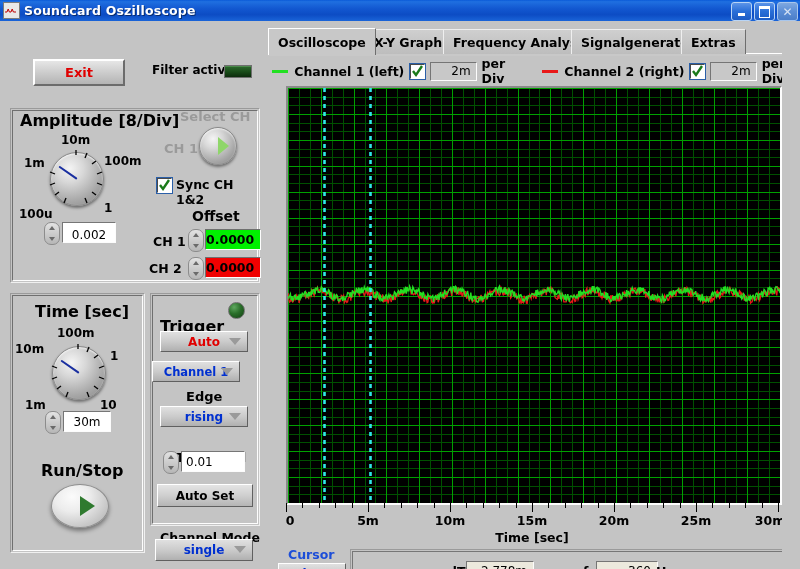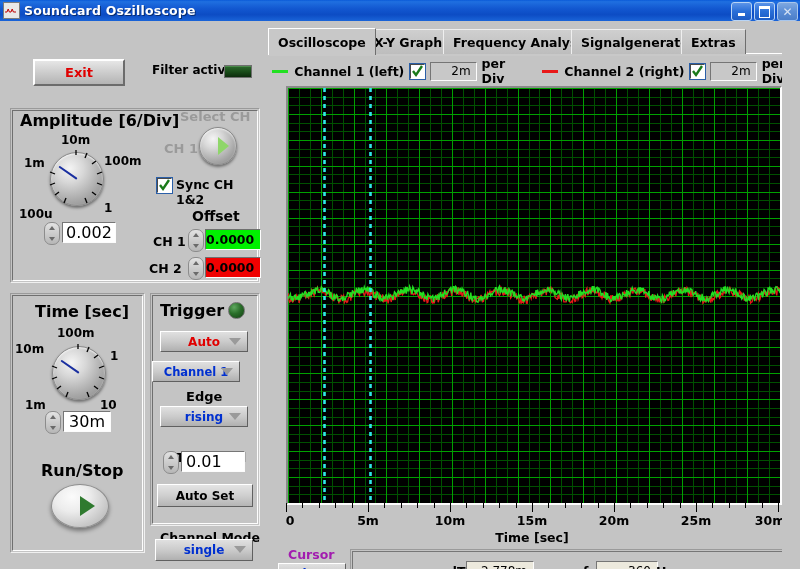--- a/index.html
+++ b/index.html
@@ -69,21 +69,21 @@
   
   .numfield{position:absolute;display:flex;align-items:stretch;}
   .spin{width:14px;height:21px;display:flex;flex-direction:column;
     background:linear-gradient(180deg,#e2e2e2,#b6b6b6);border:1px solid #8c8c8c;border-radius:7px;
     align-items:center;justify-content:space-around;cursor:pointer;}
   .spin i{display:block;width:0;height:0;border-left:3.5px solid transparent;border-right:3.5px solid transparent;}
   .spin i.up{border-bottom:4px solid #6a6a6a;}
   .spin i.dn{border-top:4px solid #6a6a6a;}
   .numbox{background:#fff;border-top:1px solid #767676;border-left:1px solid #767676;
     border-right:1px solid #fcfcfc;border-bottom:1px solid #fcfcfc;
-    font-size:16px;color:#000;display:flex;align-items:center;justify-content:center;
+    font-size:12px;color:#000;display:flex;align-items:center;justify-content:center;
     overflow:hidden;cursor:text;}
 
   
   .selch-lbl{position:absolute;left:180px;top:88px;font-size:13px;font-weight:bold;color:#9a9a9a;}
   .selch-ch{position:absolute;left:164px;top:120px;font-size:13px;font-weight:bold;color:#9a9a9a;}
   .selch-knob{position:absolute;left:199px;top:106px;width:36px;height:36px;}
   .selch-knob .tri{position:absolute;left:18px;top:9px;width:0;height:0;
      border-top:9px solid transparent;border-bottom:9px solid transparent;border-left:11px solid #8fd66a;}
 
   .chk{position:absolute;width:13px;height:13px;background:#fff;
@@ -154,21 +154,21 @@
     border-right:2px solid #fdfdfd;border-bottom:2px solid #fdfdfd;background:#000;}
   .graph{position:absolute;inset:0;background:#000;overflow:hidden;}
   .graph svg{display:block;}
   .xaxis{position:absolute;left:20px;top:482px;width:492px;height:14px;}
   .xaxis .tk{position:absolute;top:0;width:1px;background:#000;}
   .xlbl{position:absolute;top:10px;font-size:12.5px;font-weight:bold;color:#000;transform:translateX(-50%);white-space:nowrap;}
   .xtitle{position:absolute;left:0;top:509px;width:532px;text-align:center;
     font-size:12.5px;font-weight:bold;color:#000;}
 
   
-  .cursor-lbl{position:absolute;left:22px;top:526px;font-size:12.5px;font-weight:bold;color:#a21caf;}
+  .cursor-lbl{position:absolute;left:22px;top:526px;font-size:12.5px;font-weight:bold;color:#1d4ed8;}
   .cursor-dd{position:absolute;left:12px;top:542px;width:66px;height:19px;}
   .curbar{position:absolute;left:84px;top:528px;width:440px;height:34px;background:#c4c4c4;
     border-top:1px solid #9a9a9a;border-left:1px solid #9a9a9a;
     border-right:1px solid #f2f2f2;border-bottom:1px solid #f2f2f2;}
   .curbar2{position:absolute;inset:1px;border-top:1px solid #767676;border-left:1px solid #767676;
     border-right:1px solid #fff;border-bottom:1px solid #fff;pointer-events:none;}
   .cb-lbl{position:absolute;font-size:12.5px;font-weight:bold;color:#000;}
   .cb-box{position:absolute;height:18px;background:#ece9dd;
     border-top:1px solid #757575;border-left:1px solid #757575;
     border-right:1px solid #fcfcfc;border-bottom:1px solid #fcfcfc;
@@ -205,21 +205,21 @@
 
   <div class="left">
 
     <div class="exit-btn">Exit</div>
     <div class="filter-lbl">Filter active</div>
     <div class="filter-led"></div>
 
     <div class="group amp-group">
       <div class="group-inner"></div>
     </div>
-    <div class="hdr" style="left:20px;top:90px;">Amplitude [6/Div]</div>
+    <div class="hdr" style="left:20px;top:90px;">Amplitude [8/Div]</div>
 
     <div class="knob" style="left:50px;top:131px;width:52px;height:52px;">
       <div class="ptr" style="left:26px;top:25px;width:22px;transform:rotate(215deg);"></div>
     </div>
     <div class="ticklbl" style="left:61px;top:112px;">10m</div>
     <div class="ticklbl" style="left:24px;top:135px;">1m</div>
     <div class="ticklbl" style="left:104px;top:133px;">100m</div>
     <div class="ticklbl" style="left:19px;top:186px;">100u</div>
     <div class="ticklbl" style="left:104px;top:180px;">1</div>
     <svg style="position:absolute;left:46px;top:127px;" width="60" height="60">
@@ -316,21 +316,21 @@
     </div>
 
     <div class="runstop-lbl">Run/Stop</div>
     <div class="runstop">
         <span class="tri"></span>
       </div>
 
     <div class="group trig-group">
       <div class="group-inner"></div>
     </div>
-    <div class="hdr" style="left:160px;top:280px;">Trigger</div>
+    <div class="hdr" style="left:160px;top:296px;">Trigger</div>
     <div class="trig-led"></div>
 
     <div class="ddown" style="left:160px;top:310px;width:86px;">
       <span style="color:#e00000;">Auto</span>
       <span class="arw"></span>
     </div>
     <div class="ddown" style="left:152px;top:340px;width:86px;">
       <span style="color:#0030d0;font-size:11.5px;">Channel 1</span>
       <span class="arw"></span>
     </div>

